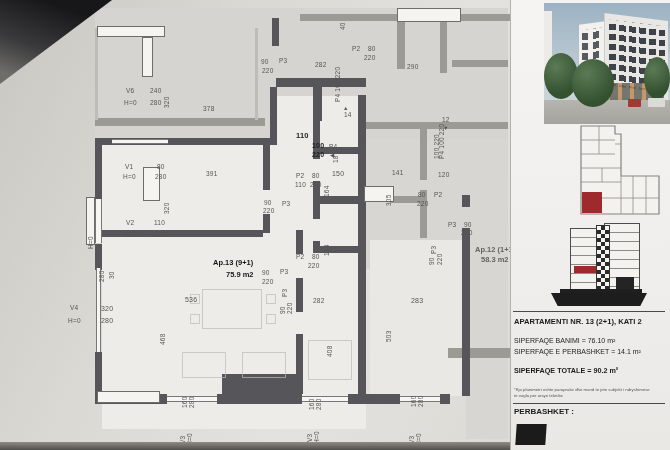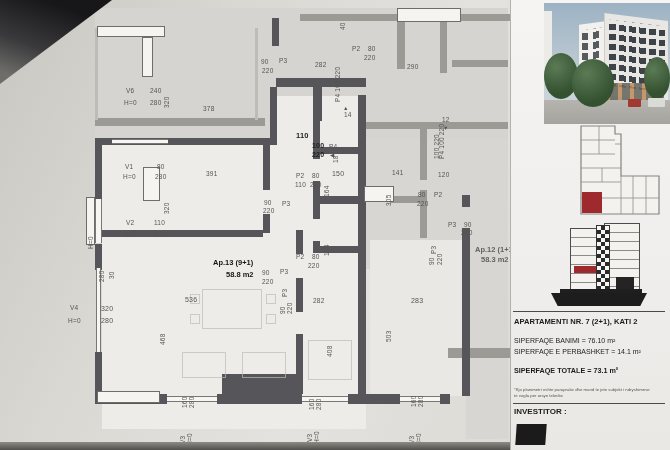--- a/index.html
+++ b/index.html
@@ -135,21 +135,21 @@
       <div class="furn" style="left: 190px; top: 294px; width: 10px; height: 10px;"></div>
       <div class="furn" style="left: 190px; top: 314px; width: 10px; height: 10px;"></div>
       <div class="furn" style="left: 266px; top: 294px; width: 10px; height: 10px;"></div>
       <div class="furn" style="left: 266px; top: 314px; width: 10px; height: 10px;"></div>
       <div class="furn" style="left: 182px; top: 352px; width: 44px; height: 26px;"></div>
       <div class="furn" style="left: 242px; top: 352px; width: 44px; height: 26px;"></div>
       <div class="furn" style="left: 308px; top: 340px; width: 44px; height: 40px;"></div>
     </div>
 
   <div class="apt-label" style="left:213px;top:258px;">Ap.13 (9+1)</div>
-  <div class="apt-label" style="left:226px;top:270px;">58.8 m2</div>
+  <div class="apt-label" style="left:226px;top:270px;">75.9 m2</div>
   <div class="apt-label dim" style="left:475px;top:245px;">Ap.12 (1+1)</div>
   <div class="apt-label dim" style="left:481px;top:255px;">58.3 m2</div>
 
   <div id="plan-labels" class="abs" style="left:0;top:16px;width:660px;height:450px;">
       <div class="plbl" style="left: 126px; top: 71px;">V6</div>
       <div class="plbl" style="left: 150px; top: 71px;">240</div>
       <div class="plbl" style="left: 124px; top: 83px;">H=0</div>
       <div class="plbl" style="left: 150px; top: 83px;">280</div>
       <div class="plbl rot" style="left: 171px; top: 84px;">320</div>
       <div class="plbl" style="left: 203px; top: 89px;">378</div>
@@ -276,24 +276,24 @@
   <div id="sec-body" class="sec" style="z-index:6;"></div>
   <div id="sec-tower" class="sec" style="z-index:6;"></div>
   <div id="sec-shaft" class="sec" style="z-index:7;"></div>
   <div id="sec-red-floor" class="sec" style="z-index:7;"></div>
   <div id="sec-store" class="sec" style="z-index:7;"></div>
   <div id="sec-base-lip" class="sec" style="z-index:7;"></div>
   <div id="sec-base" class="sec" style="z-index:7;"></div>
 
   <div class="abs" style="left:510px;top:0;width:160px;height:450px;z-index:8;">
     <div class="sb-rule" style="top:311px;"></div>
-    <div class="sb-text sb-title" style="top:317px;">APARTAMENTI NR. 7 (2+1), KATI 2</div>
+    <div class="sb-text sb-title" style="top:317px;">APARTAMENTI NR. 13 (2+1), KATI 2</div>
     <div class="sb-text sb-line" style="top:337px;">SIPERFAQE BANIMI = 76.10 m²</div>
     <div class="sb-text sb-line" style="top:348px;">SIPERFAQE E PERBASHKET = 14.1 m²</div>
-    <div class="sb-text sb-line-b" style="top:366px;">SIPERFAQE TOTALE = 73.1 m²</div>
+    <div class="sb-text sb-line-b" style="top:366px;">SIPERFAQE TOTALE = 90.2 m²</div>
     <div class="sb-text sb-note" style="top:387px;">*Kjo planimetri eshte paraprake dhe mund te jete subjekt i ndryshimeve</div>
     <div class="sb-text sb-note" style="top:393px;">te vogla per arsye teknike</div>
     <div class="sb-rule" style="top:403px;"></div>
-    <div class="sb-text sb-title" style="top:407px;font-size:8px;">INVESTITOR :</div>
+    <div class="sb-text sb-title" style="top:407px;font-size:8px;">PERBASHKET :</div>
     <div id="investor-logo" class="abs"></div>
   </div>
 
 </div>
 
 </body></html>

